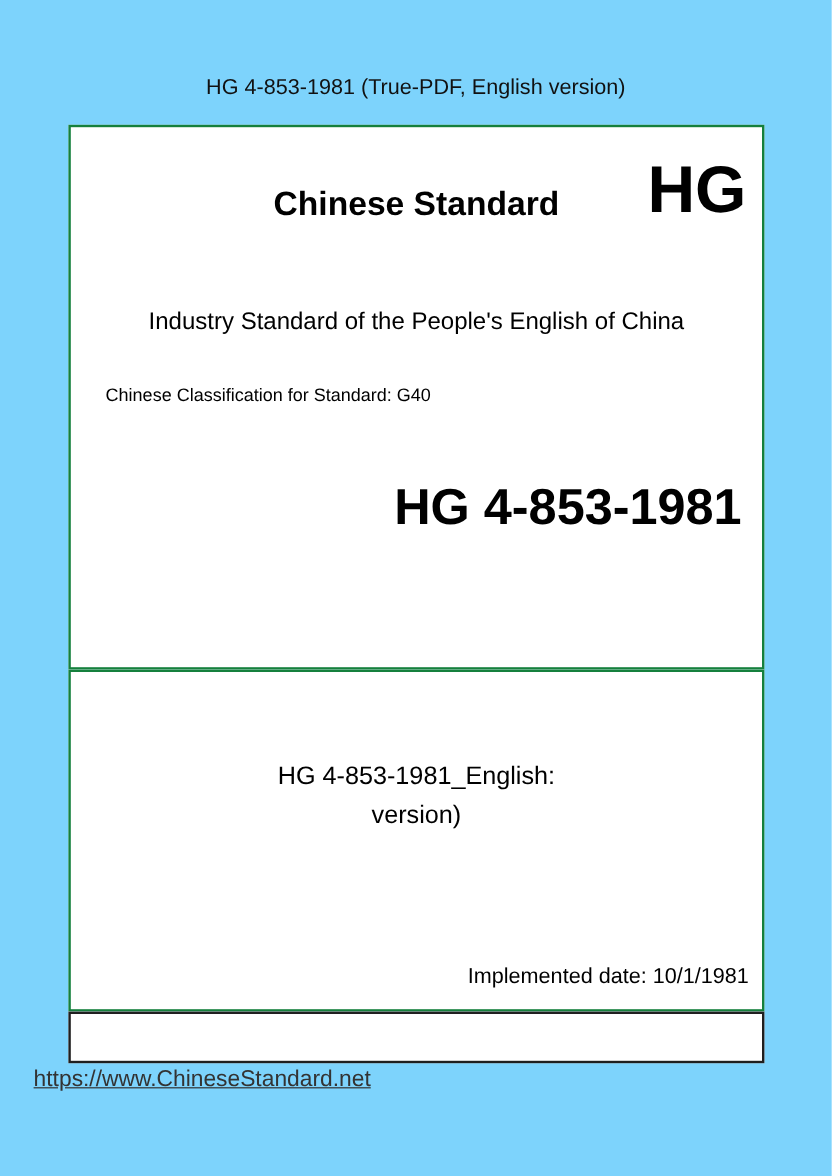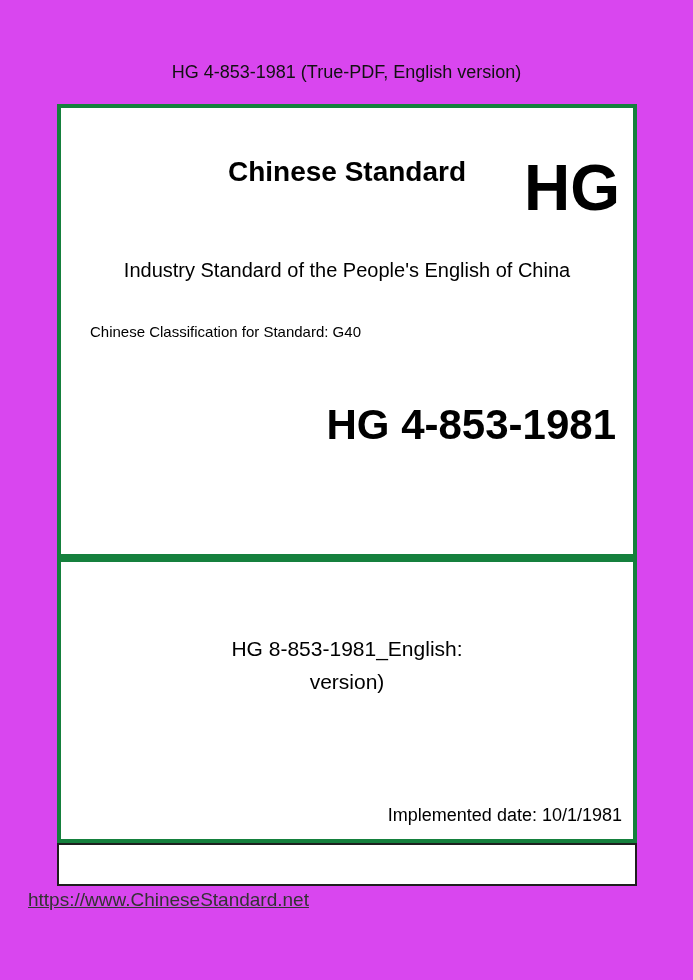--- a/index.html
+++ b/index.html
@@ -4,41 +4,41 @@
 <style>
   * { margin: 0; padding: 0; box-sizing: border-box; }
   html, body { background: #ffffff; }
   body {
     width: 693px; height: 980px;
     font-family: "Liberation Sans", sans-serif;
     color: #000000;
     position: relative;
     overflow: hidden;
   }
-  .page { position: absolute; inset: 0; background: #d946ef; }
+  .page { position: absolute; inset: 0; background: #7dd3fc; }
 
   .top-title {
     position: absolute; top: 61px; left: 0; width: 100%;
     text-align: center; font-size: 18px; line-height: 22px; color: #111;
   }
 
   .panel {
     position: absolute; left: 57px; width: 580px;
-    border: 4px solid #15803d; background: #ffffff;
+    border: 2px solid #15803d; background: #ffffff;
   }
   .panel-info  { top: 104px; height: 454px; }
   .panel-title { top: 558px; height: 285px; }
 
   .brand-title {
     position: absolute; top: 48px; left: 0; width: 100%;
     text-align: center; font-size: 28px; font-weight: 700; line-height: 32px;
   }
   .hg-logo {
-    position: absolute; top: 56px; right: 13px;
-    font-size: 64px; font-weight: 700; line-height: 48px;
+    position: absolute; top: 28px; right: 13px;
+    font-size: 55px; font-weight: 700; line-height: 48px;
   }
   .issuer-line {
     position: absolute; top: 150px; left: 0; width: 100%;
     text-align: center; font-size: 20px; line-height: 24px;
   }
   .classification-line {
     position: absolute; top: 214px; left: 9px;
     font-size: 15px; line-height: 19px; margin-left: 20px;
   }
   .standard-number {
@@ -80,21 +80,21 @@
   <div class="panel panel-info">
     <div class="brand-title">Chinese Standard</div>
     <div class="hg-logo">HG</div>
     <div class="issuer-line">Industry Standard of the People's English of China</div>
     <div class="classification-line">Chinese Classification for Standard: G40</div>
     <div class="standard-number">HG 4-853-1981</div>
   </div>
 
   <div class="panel panel-title">
     <div class="doc-title">
-      <div>HG 8-853-1981_English:</div>
+      <div>HG 4-853-1981_English:</div>
       <div>version)</div>
     </div>
     <div class="implemented-date">Implemented date: 10/1/1981</div>
   </div>
 
   <div class="empty-strip"></div>
 
   <div class="site-link-wrap">
     <a href="#">https://www.ChineseStandard.net</a>
   </div>

